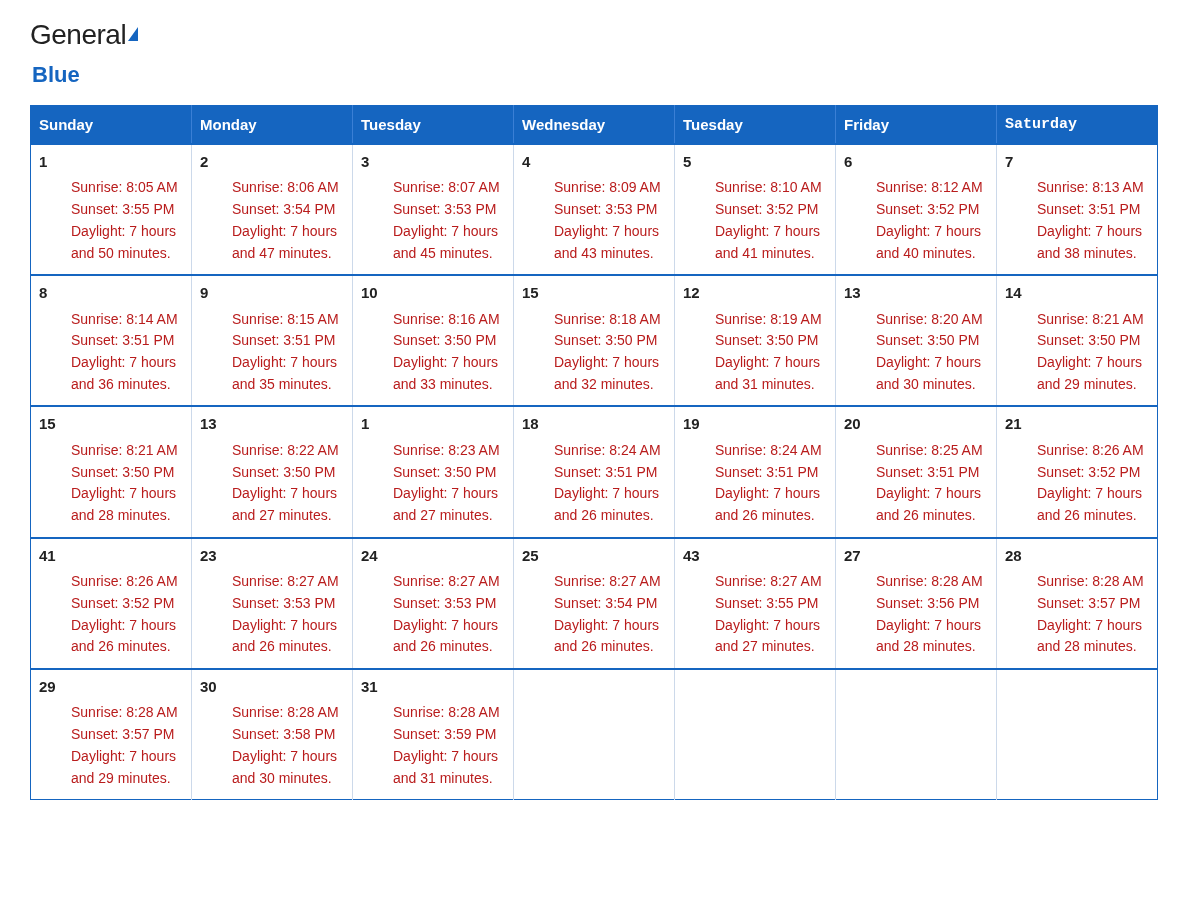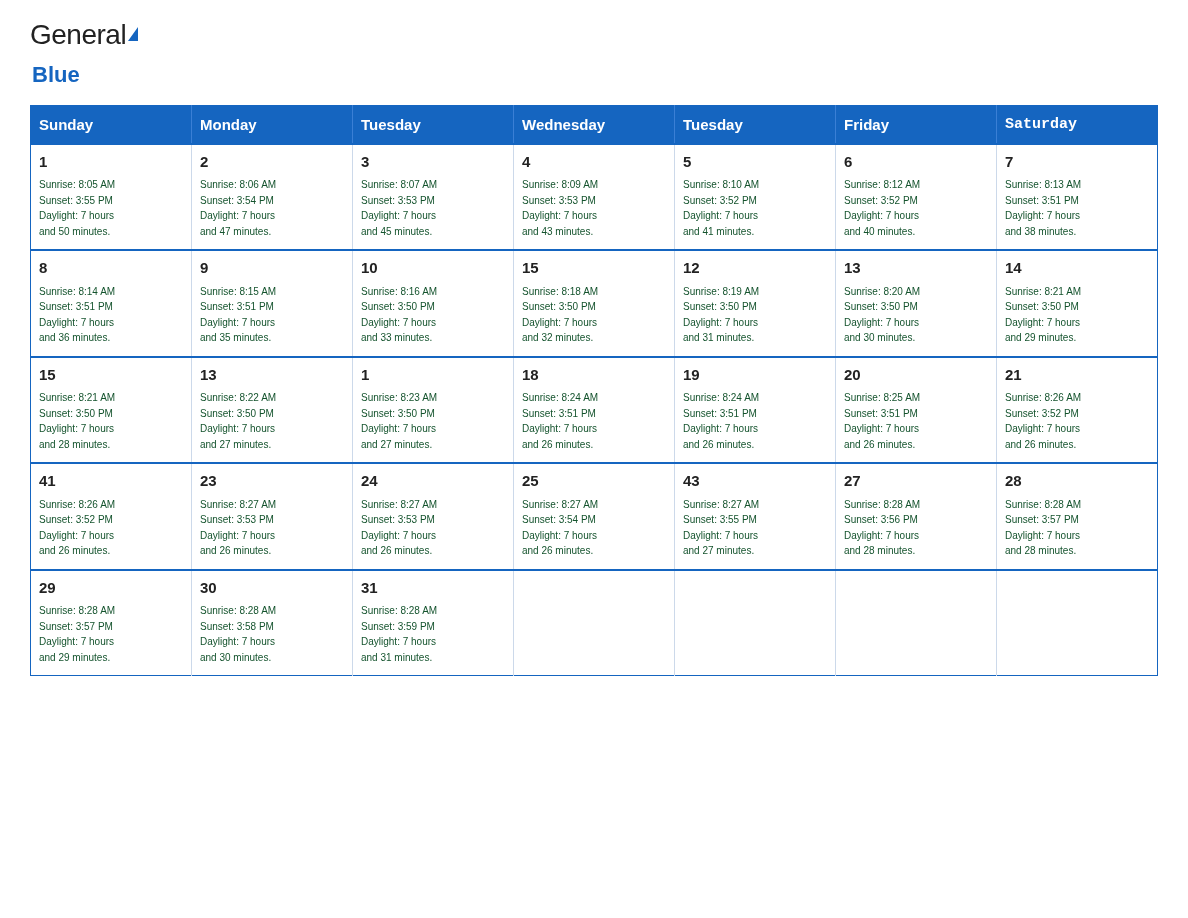--- a/index.html
+++ b/index.html
@@ -93,23 +93,24 @@
     .calendar tbody tr td:last-child {
       border-right: none;
     }
     .day-number {
       font-size: 15px;
       font-weight: bold;
       margin-bottom: 4px;
       display: block;
     }
     .day-info {
-      font-size: 10px;
-      color: #14532d;
+      font-size: 14px;
+      color: #b91c1c;
       line-height: 1.55;
+      margin-left: 32px;
     }
   </style>
 </head>
 <body>
 
 <div class="header">
   <div class="logo">
     <div class="logo-top">
       General<span class="logo-triangle"></span>
     </div>

